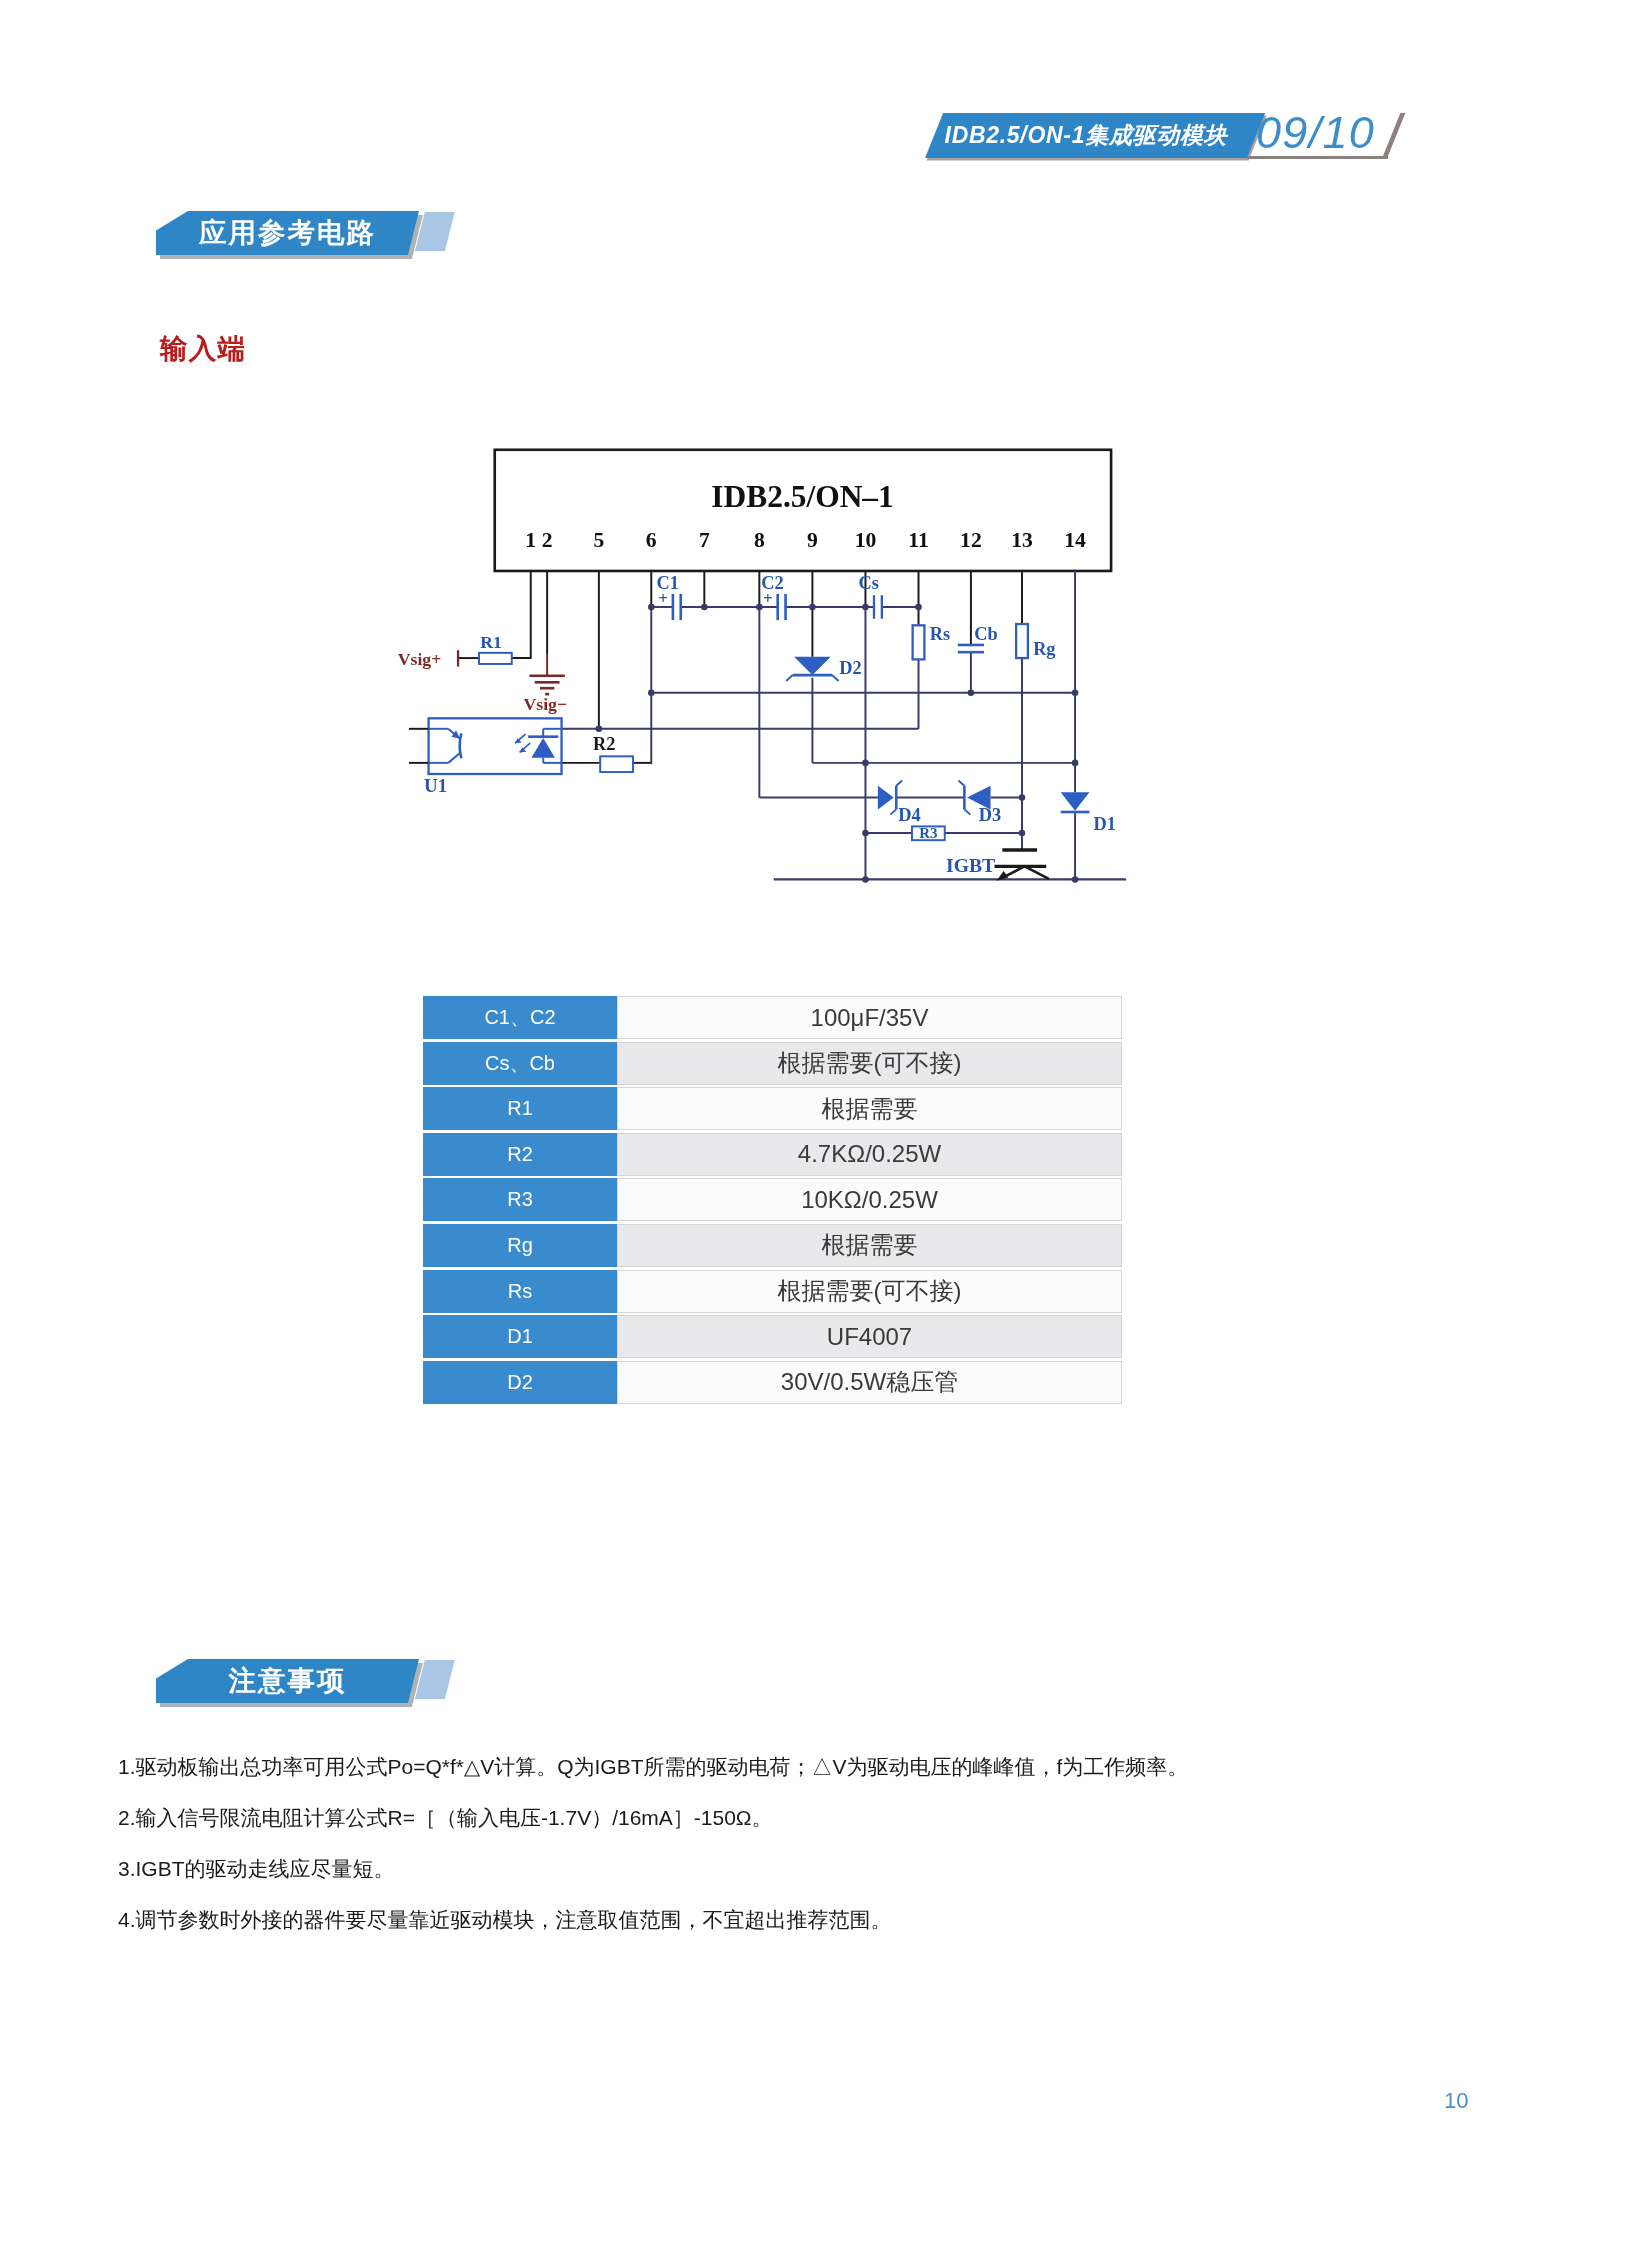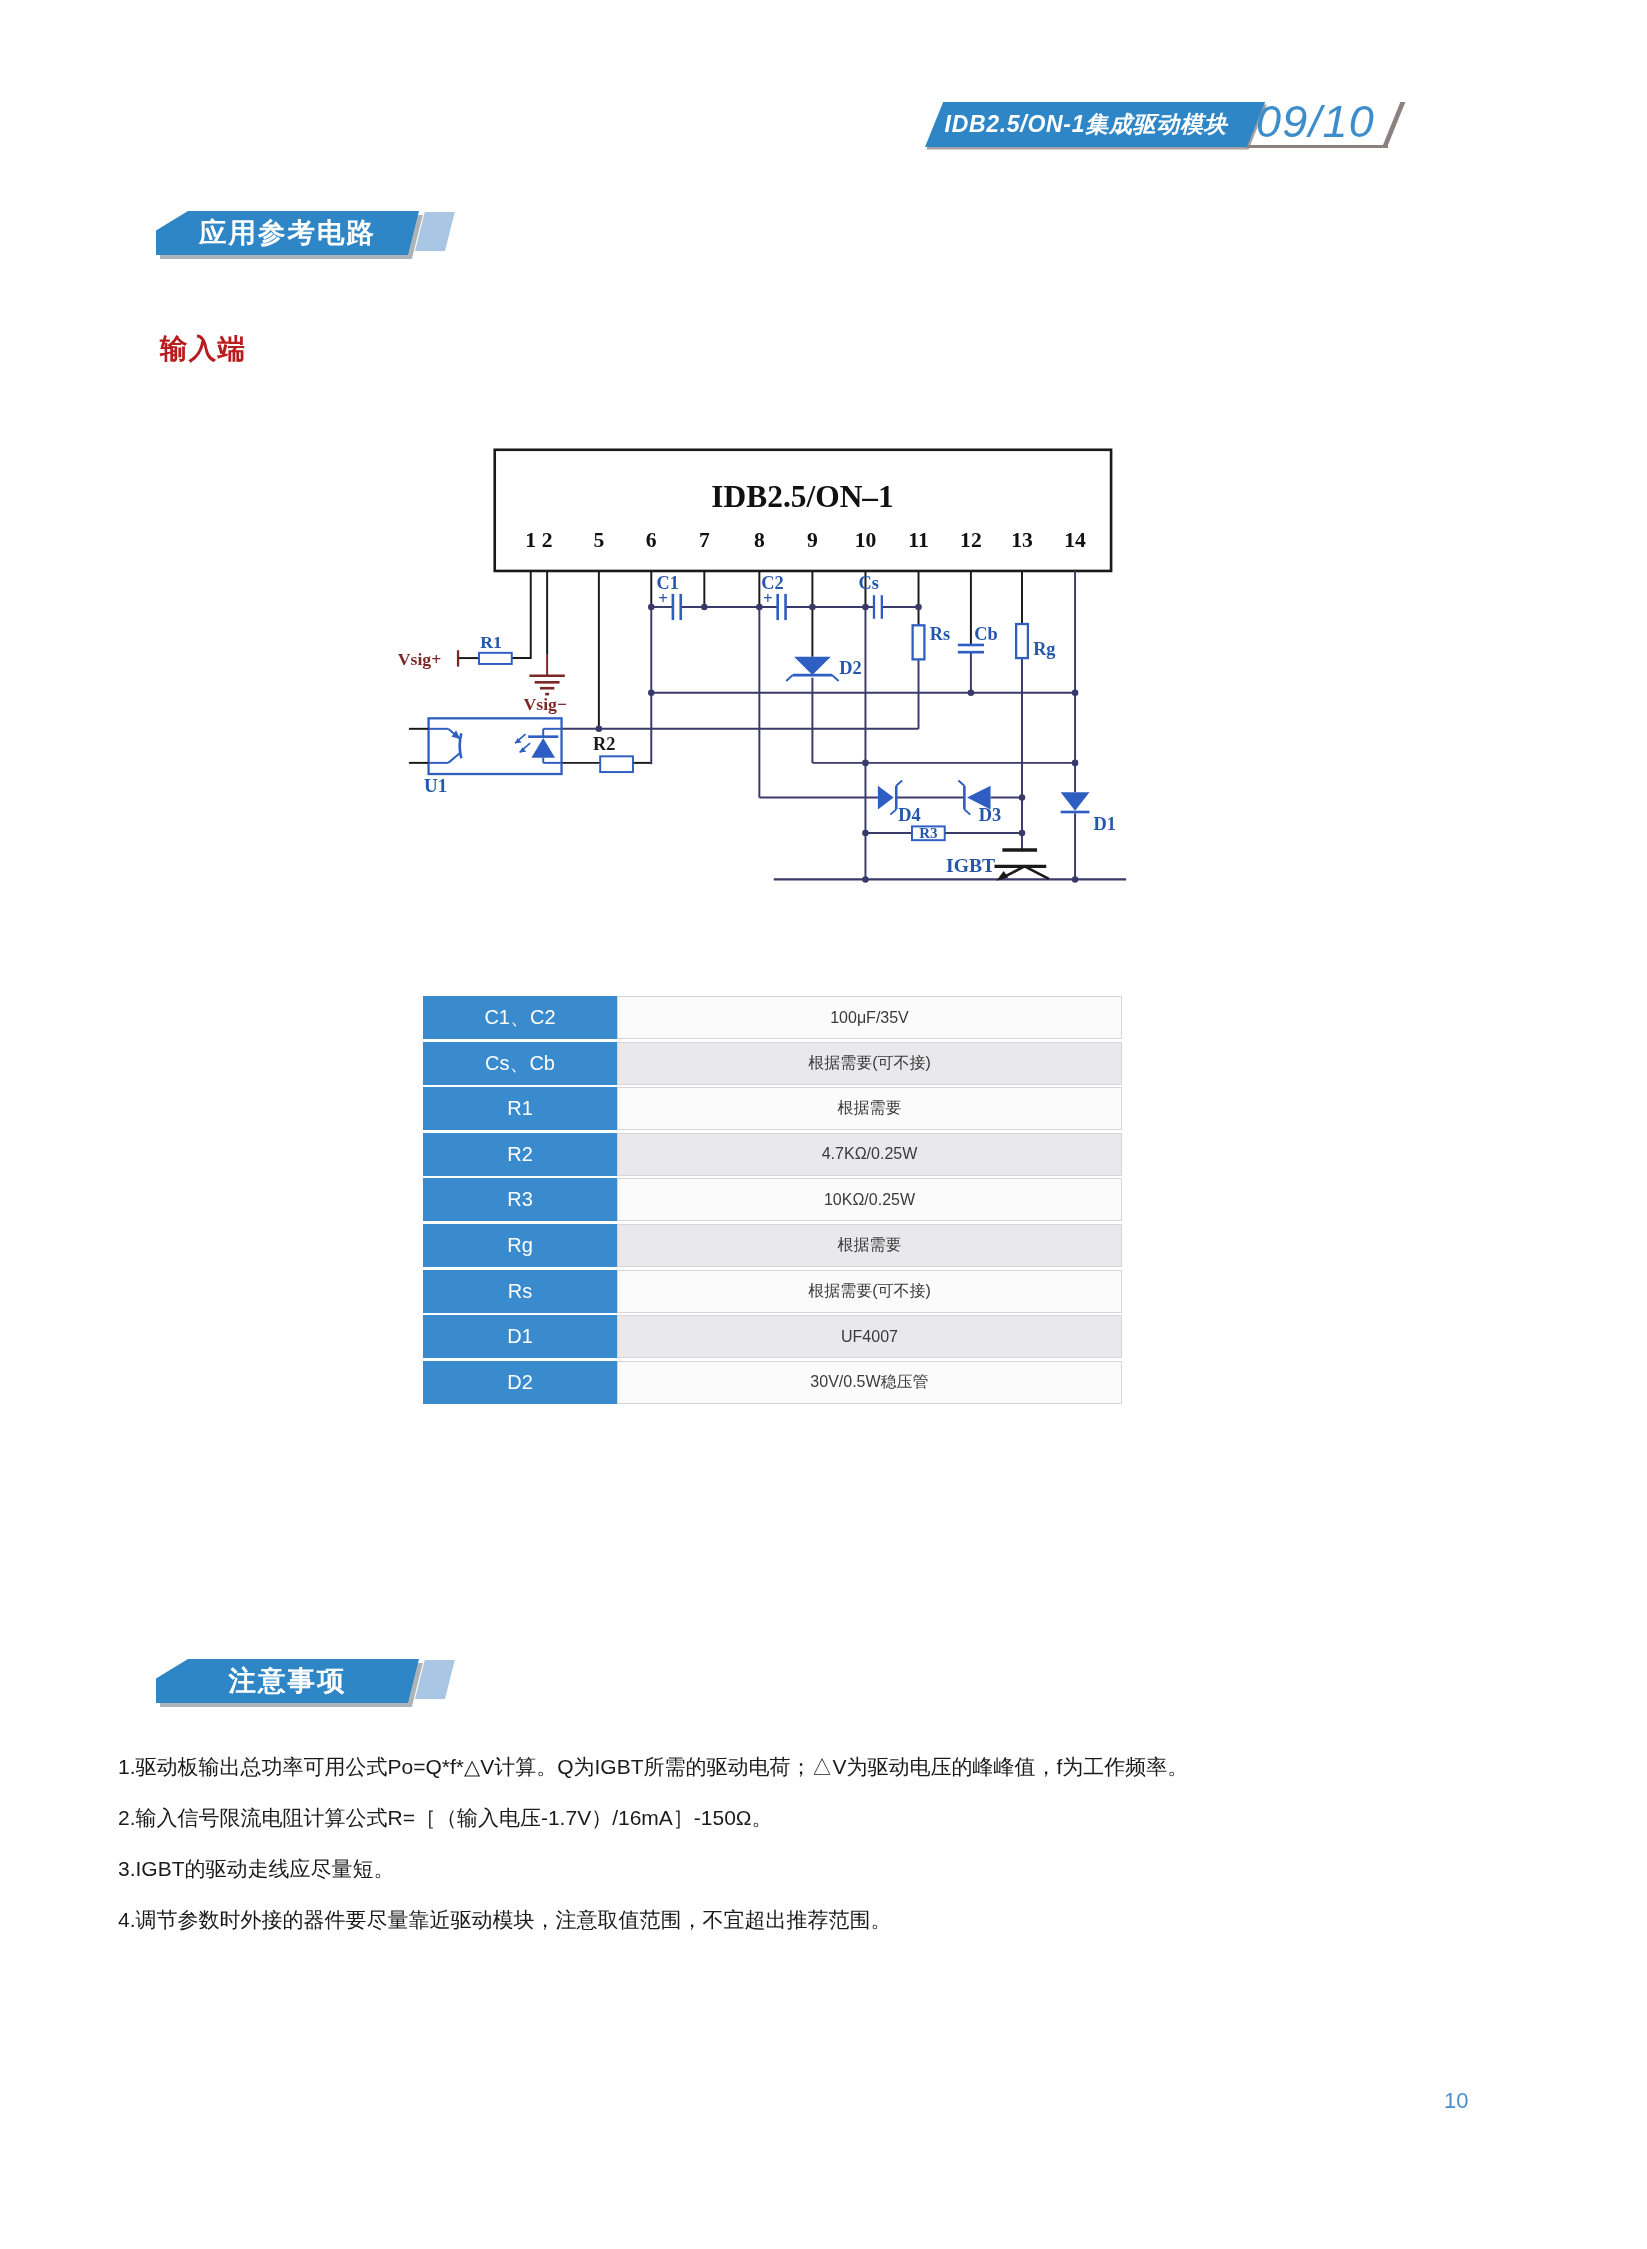--- a/index.html
+++ b/index.html
@@ -1,21 +1,21 @@
 <!DOCTYPE html>
 <html style="font-size:10.5px"><head>
 <meta charset="utf-8">
 <style>
   html,body { margin:0; padding:0; background:#ffffff; }
   body { width:1647px; height:2250px; position:relative; overflow:hidden;
          font-family:"Liberation Sans", sans-serif; }
   .abs { position:absolute; }
 
   
-  .hdr-wrap { left:925px; top:102px; width:524px; height:45px; }
+  .hdr-wrap { left:925px; top:113px; width:524px; height:45px; }
   .hdr-par { position:absolute; left:0; top:0; width:322px; height:45px;
              background:#2f86c6; transform:skewX(-22deg); transform-origin:bottom left;
              box-shadow:2.6px 2.6px 0 rgba(120,112,108,.65); }
   .hdr-text { position:absolute; left:0; top:0; width:322px; height:45px;
               line-height:45px; text-align:center; color:#fff;
               font-size:23px; font-weight:bold; font-style:italic; letter-spacing:0.7px; }
   .hdr-page { position:absolute; left:331px; top:-6.5px; color:#3d8dca;
               font-size:45px; font-weight:400; font-style:italic; letter-spacing:1.3px; }
   .hdr-underline { position:absolute; left:322px; top:43px; width:141px; height:2.6px; background:#8b8280; }
   .hdr-slash { position:absolute; left:458px; top:0px; width:4.6px; height:43px;
@@ -38,21 +38,21 @@
   
   .circuit { left:386px; top:432px; }
   .ct  { font-family:"Liberation Serif", serif; font-weight:bold; }
 
   
   .ptable { left:423px; top:996px; width:753px;text-align:right; }
   .prow { display:flex; margin-bottom:2.6px; height:43px; }
   .pname { width:194px; background:#3a8bcd; color:#fff; display:flex;
            align-items:center; justify-content:center; font-size:20px; }
   .pval  { width:505px; display:flex; align-items:center; justify-content:center;
-           font-size:16px; color:#3a3a3a; border:0.7px solid #d6d6d6; box-sizing:border-box;
+           font-size:24px; color:#3a3a3a; border:0.7px solid #d6d6d6; box-sizing:border-box;
            background:#fbfbfb; }
   .prow.alt .pval { background:#e9e9eb; }
 
   
   .notes { left:118px; top:1756px; width:1453px; }
   .note { font-size:21px; font-weight:400; color:#1a1a1a; line-height:21px; margin-bottom:30px; }
 
   .pageno { left:1444px; top:2088px; font-size:22px; color:#4a90cf; }
 </style>
 </head>

